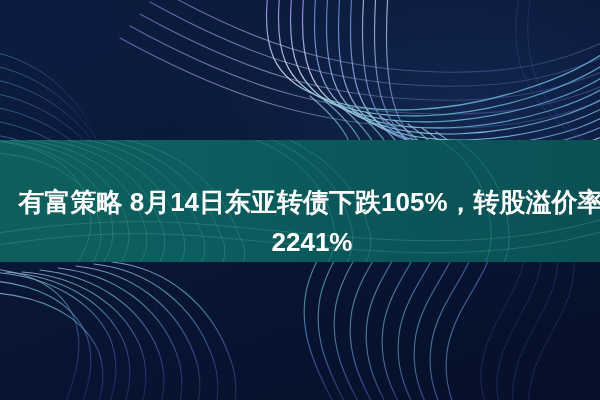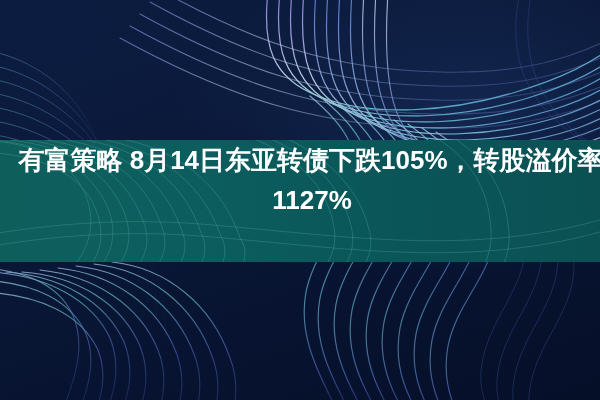--- a/index.html
+++ b/index.html
@@ -49,21 +49,21 @@
   }
   #headline {
     position: absolute;
     left: 0;
     top: 140px;
     width: 600px;
     height: 122px;
     display: flex;
     flex-direction: column;
     align-items: center;
-    justify-content: flex-start;
+    justify-content: flex-end;
     box-sizing: border-box;
     padding-left: 24px;
   }
   .hl-line {
     color: #ffffff;
     font-size: 26px;
     font-weight: bold;
     line-height: 40px;
     letter-spacing: 0px;
     white-space: nowrap;
@@ -223,16 +223,16 @@
       </g>
       <g fill="none" stroke="#56b0a6" stroke-width="1" opacity="0.3">
         <path d="M-20,96 C50,84 120,78 200,84 C290,91 380,104 470,100 C530,97 576,88 620,74"></path>
         <path d="M-20,108 C50,96 120,90 200,96 C290,103 380,116 470,112 C530,109 576,100 620,86"></path>
       </g>
     </svg>
   </div>
 
   <div id="headline">
     <div class="hl-line hl-line-1">有富策略 8月14日东亚转债下跌105%，转股溢价率</div>
-    <div class="hl-line hl-line-2">1127%</div>
+    <div class="hl-line hl-line-2">2241%</div>
   </div>
 
 </div>
 
 </body></html>

